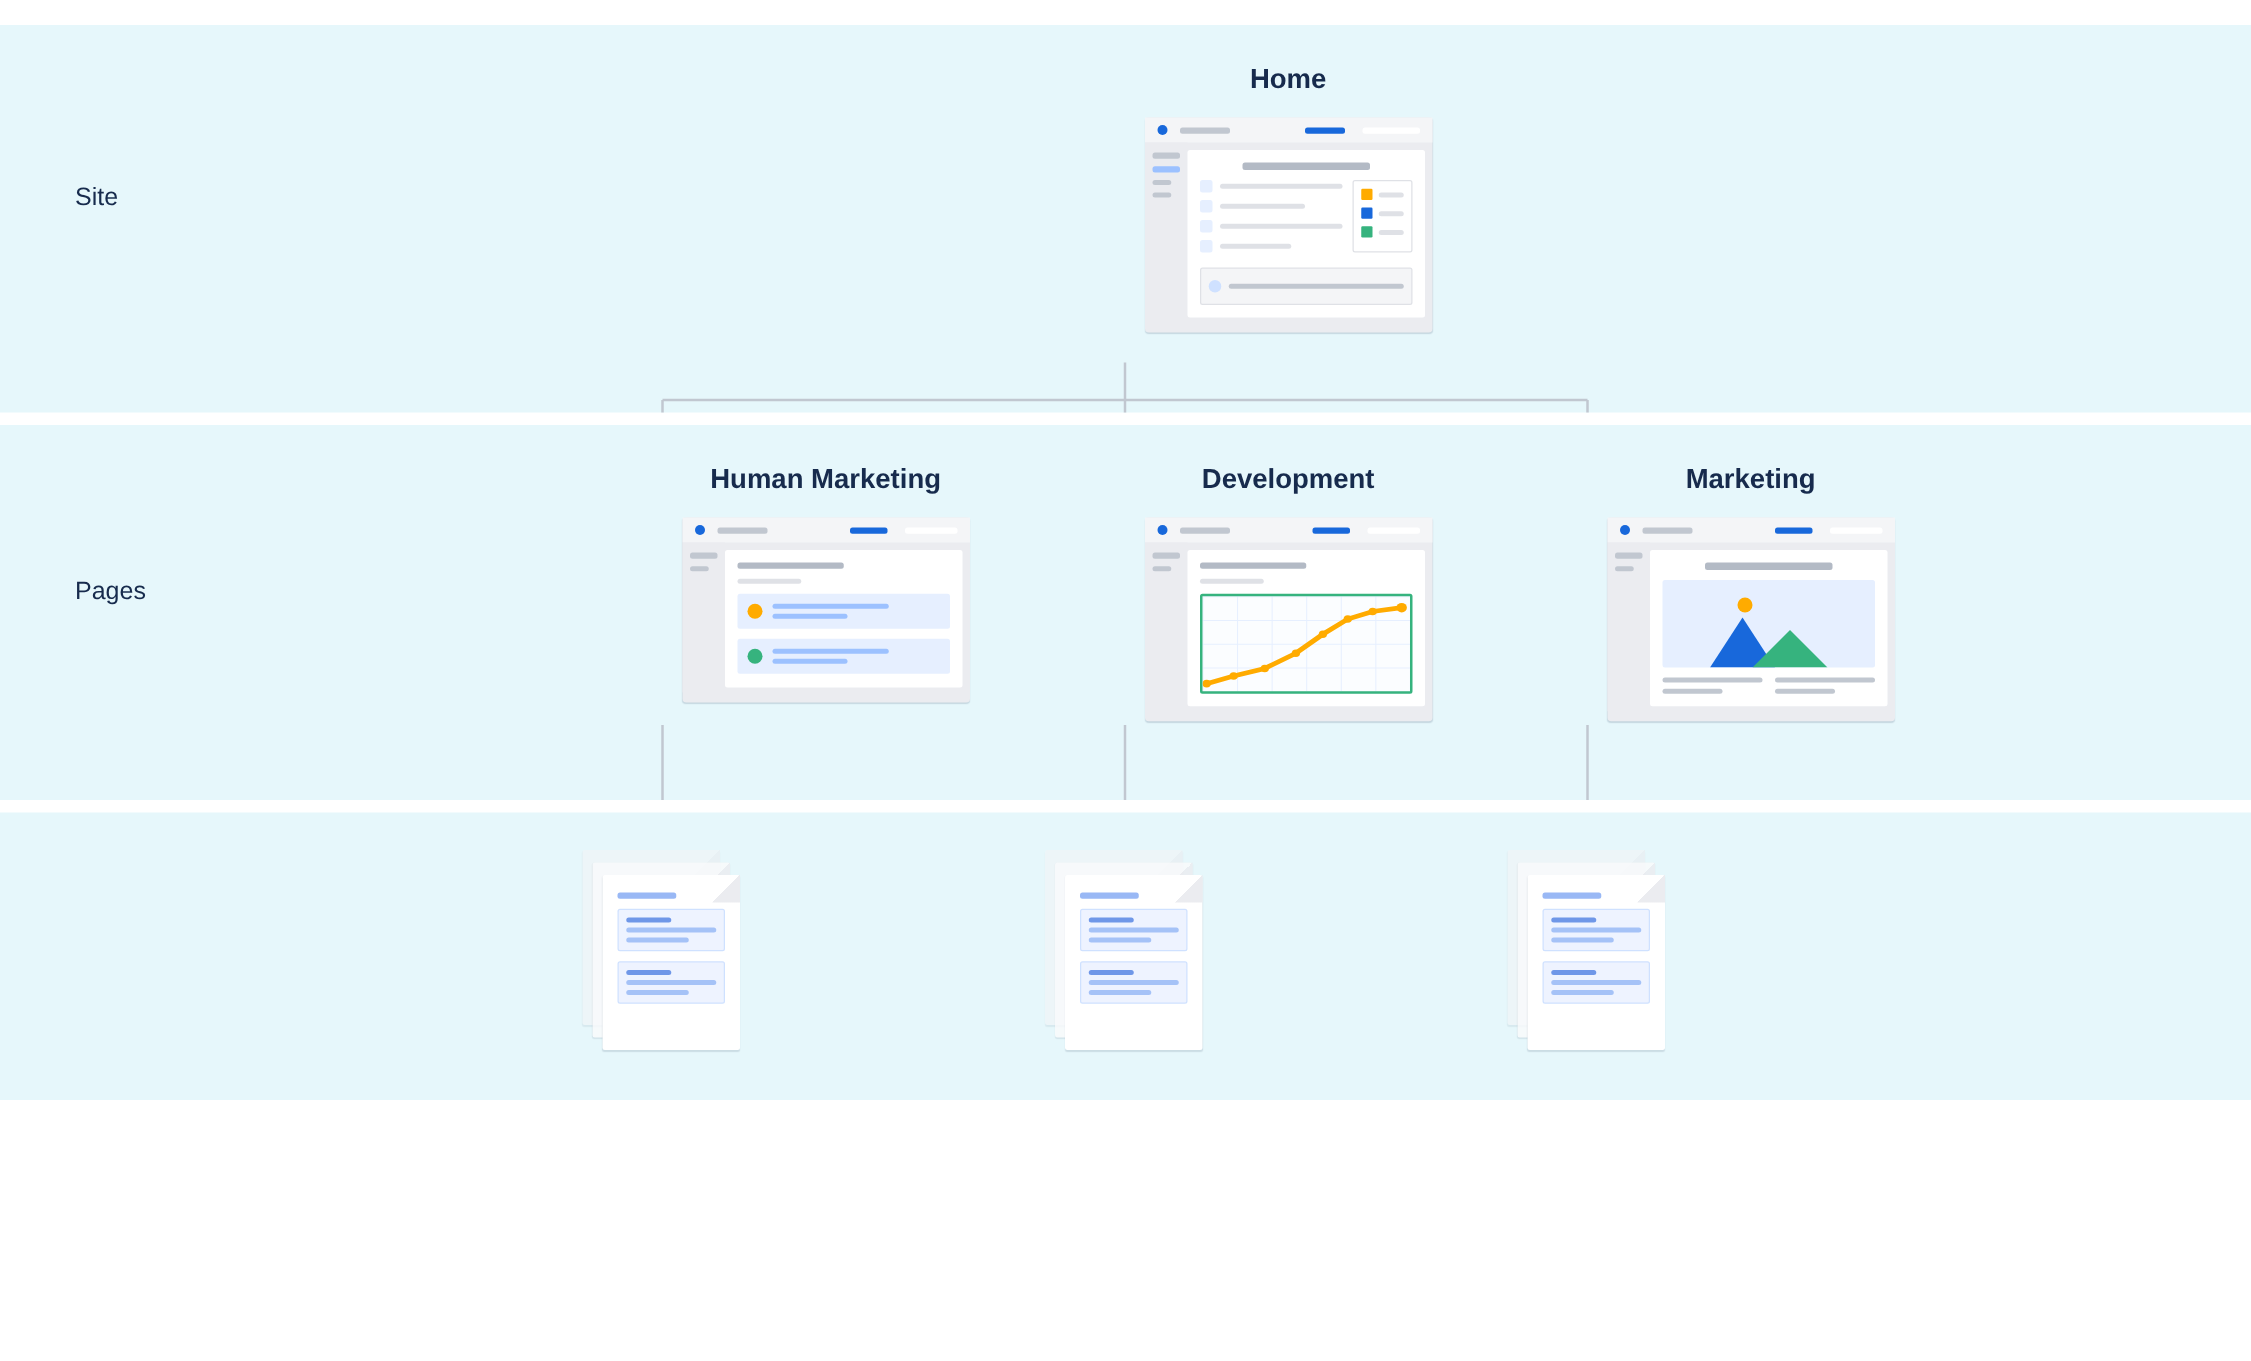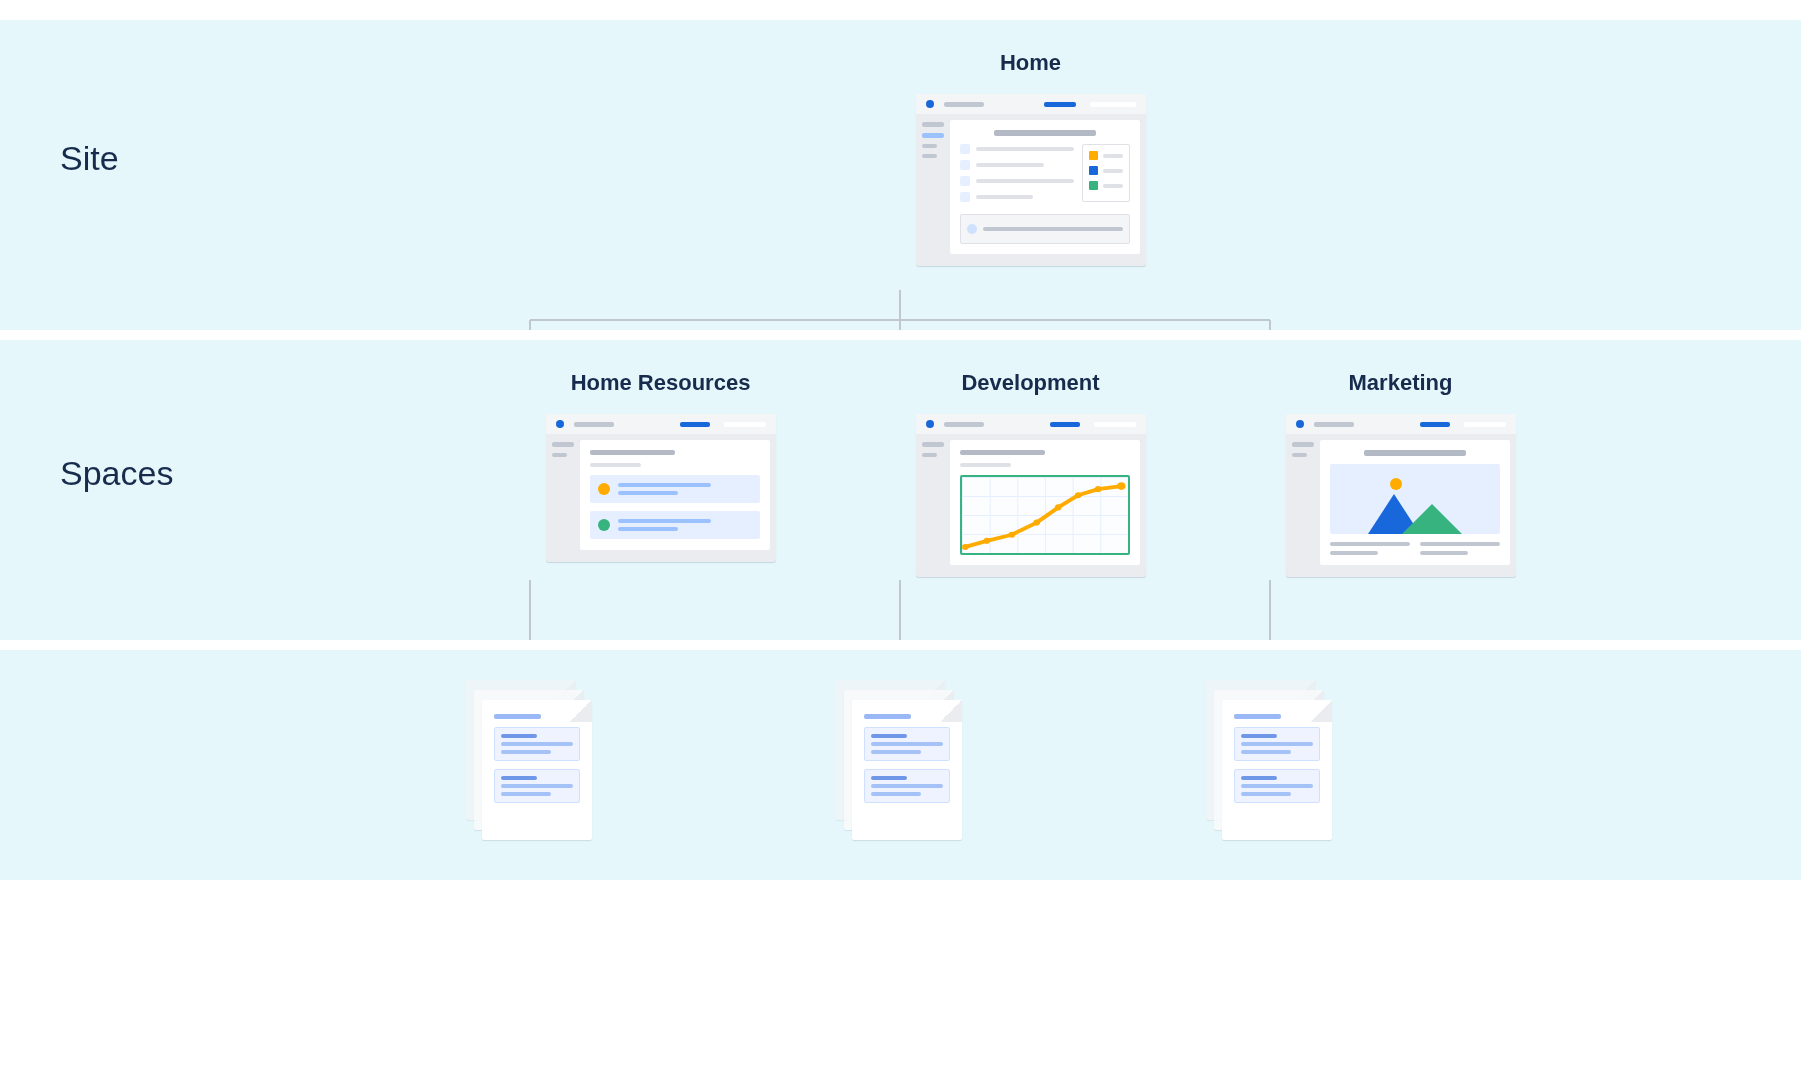--- a/index.html
+++ b/index.html
@@ -30,21 +30,21 @@
     margin:0 0 10px 0;
     position:relative;
   }
   .band-inner{
     display:flex;
     align-items:center;
     padding:30px 60px;
   }
   .row-label{
     width:260px;
-    font-size:34px;
+    font-size:20px;
     color:var(--navy);
     font-weight:400;
   }
   .row-content{
     flex:1;
     display:flex;
     justify-content:center;
     gap:110px;
     position:relative;
   }
@@ -209,25 +209,25 @@
         </div>
       </div>
     </div>
     <svg class="connectors" width="100%" height="100%">
       <path d="M 900 270 L 900 300 M 530 300 L 1270 300 M 530 300 L 530 340 M 900 300 L 900 340 M 1270 300 L 1270 340" stroke="#c1c7d0" stroke-width="2" fill="none"></path>
     </svg>
   </div>
 
   <div class="band" style="height:300px;">
     <div class="band-inner">
-      <div class="row-label">Spaces</div>
+      <div class="row-label">Pages</div>
       <div class="row-content">
 
         <div class="col">
-          <div class="col-title">Home Resources</div>
+          <div class="col-title">Human Marketing</div>
           <div class="browser">
             <div class="browser-top">
               <span class="dot"></span>
               <span class="bar grey" style="width:40px;"></span>
               <span class="bar blue" style="width:30px;margin-left:auto;margin-right:4px;"></span>
               <span class="bar white" style="width:42px;"></span>
             </div>
             <div class="browser-body">
               <div class="side">
                   <span class="bar grey" style="height:5px;"></span>

